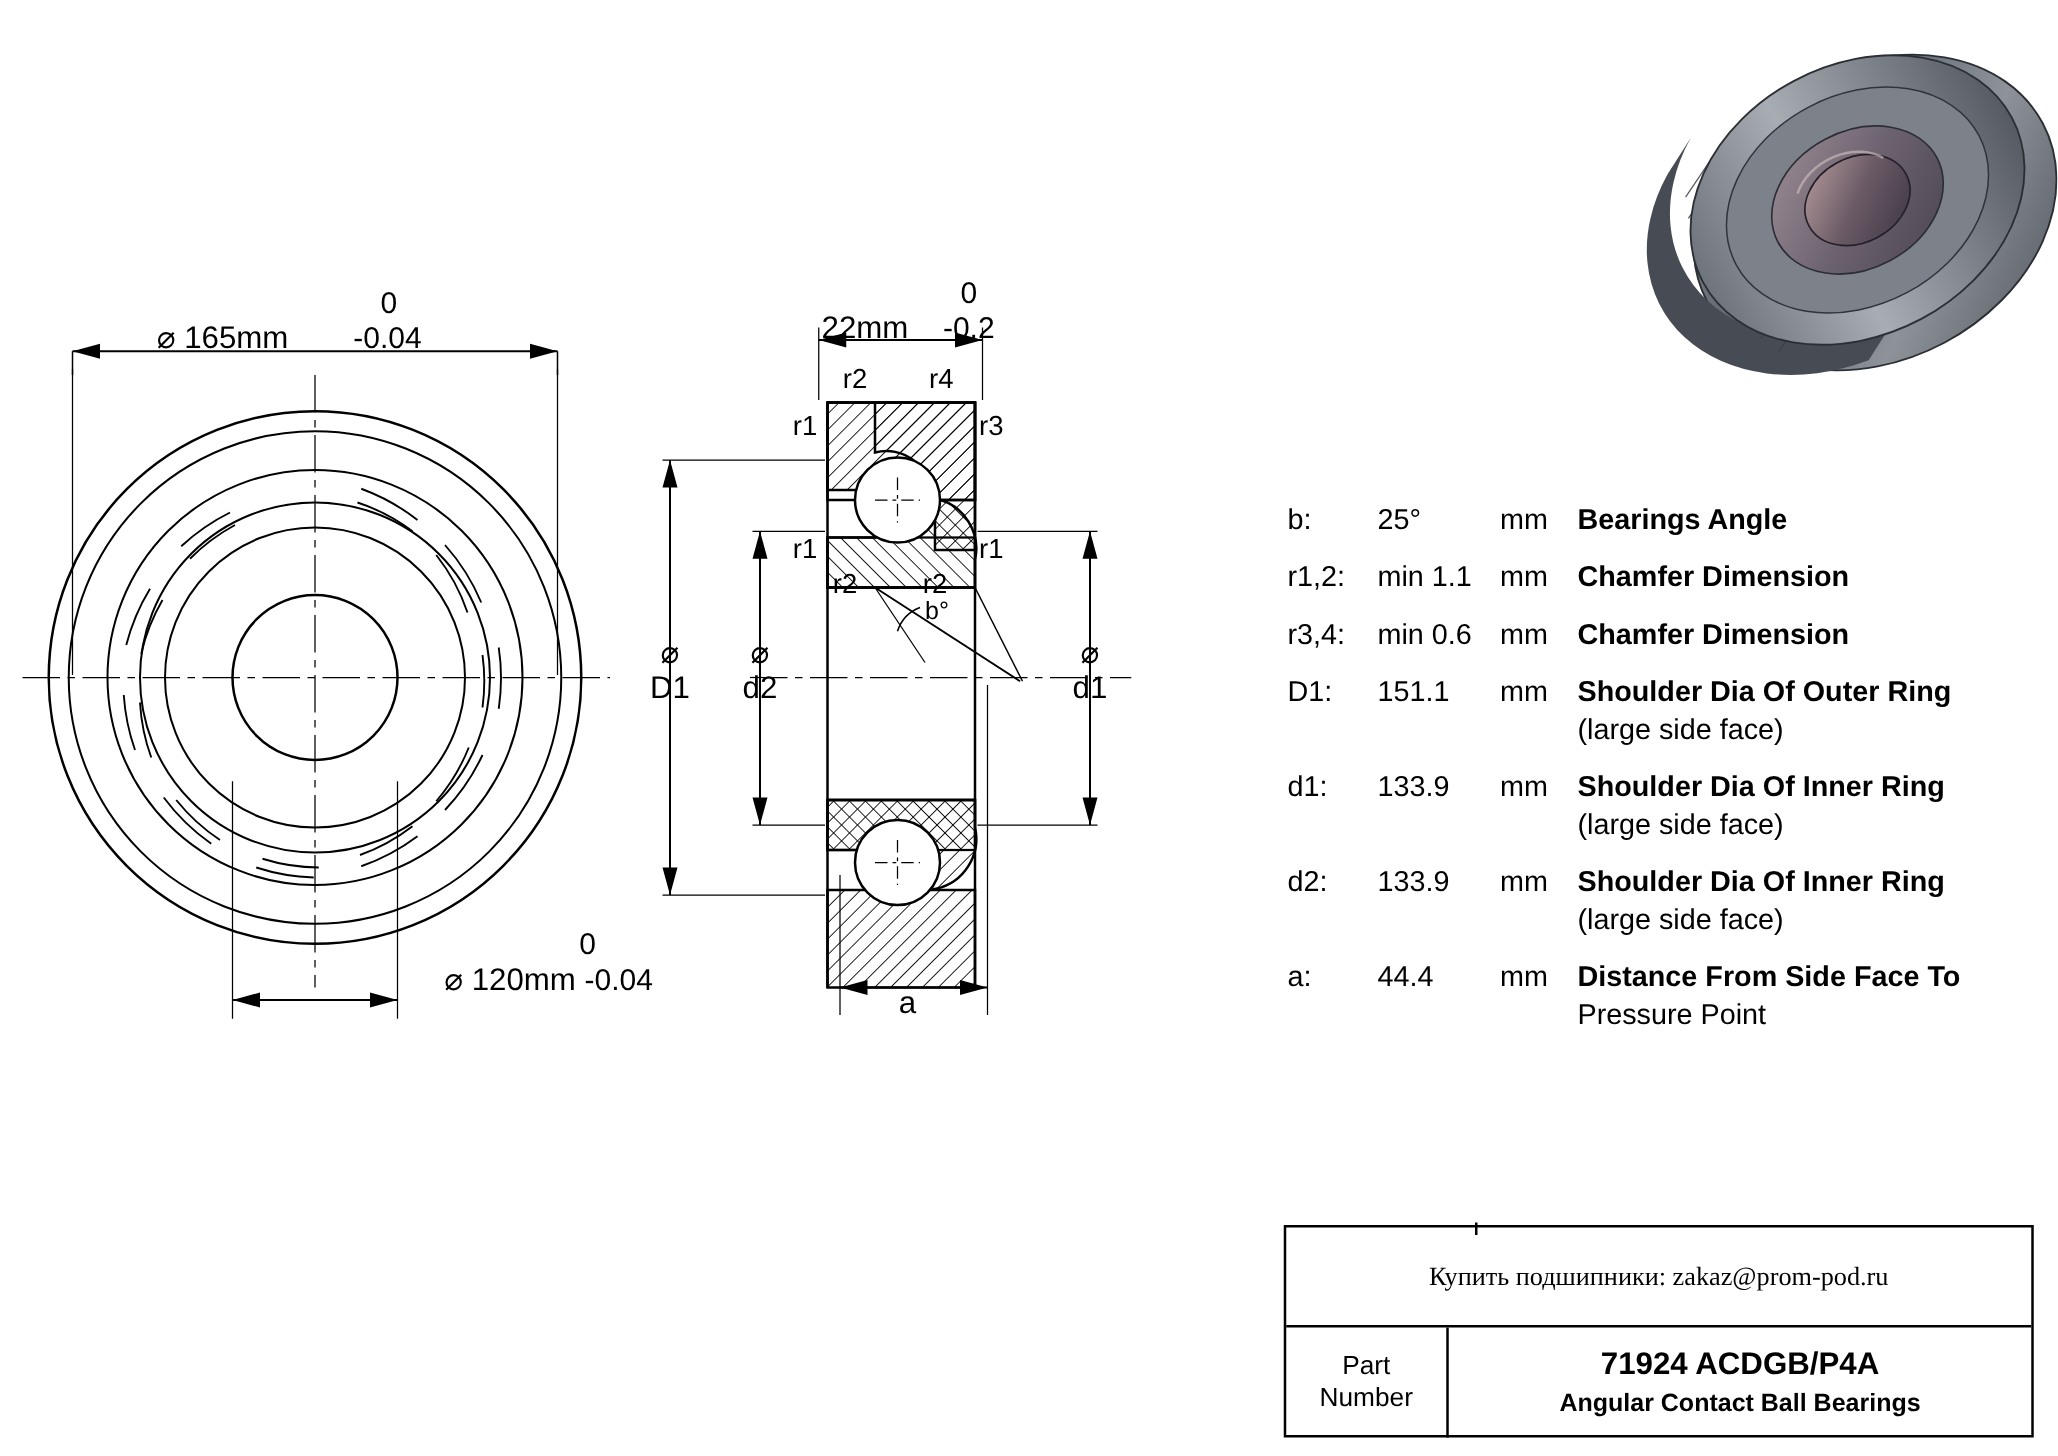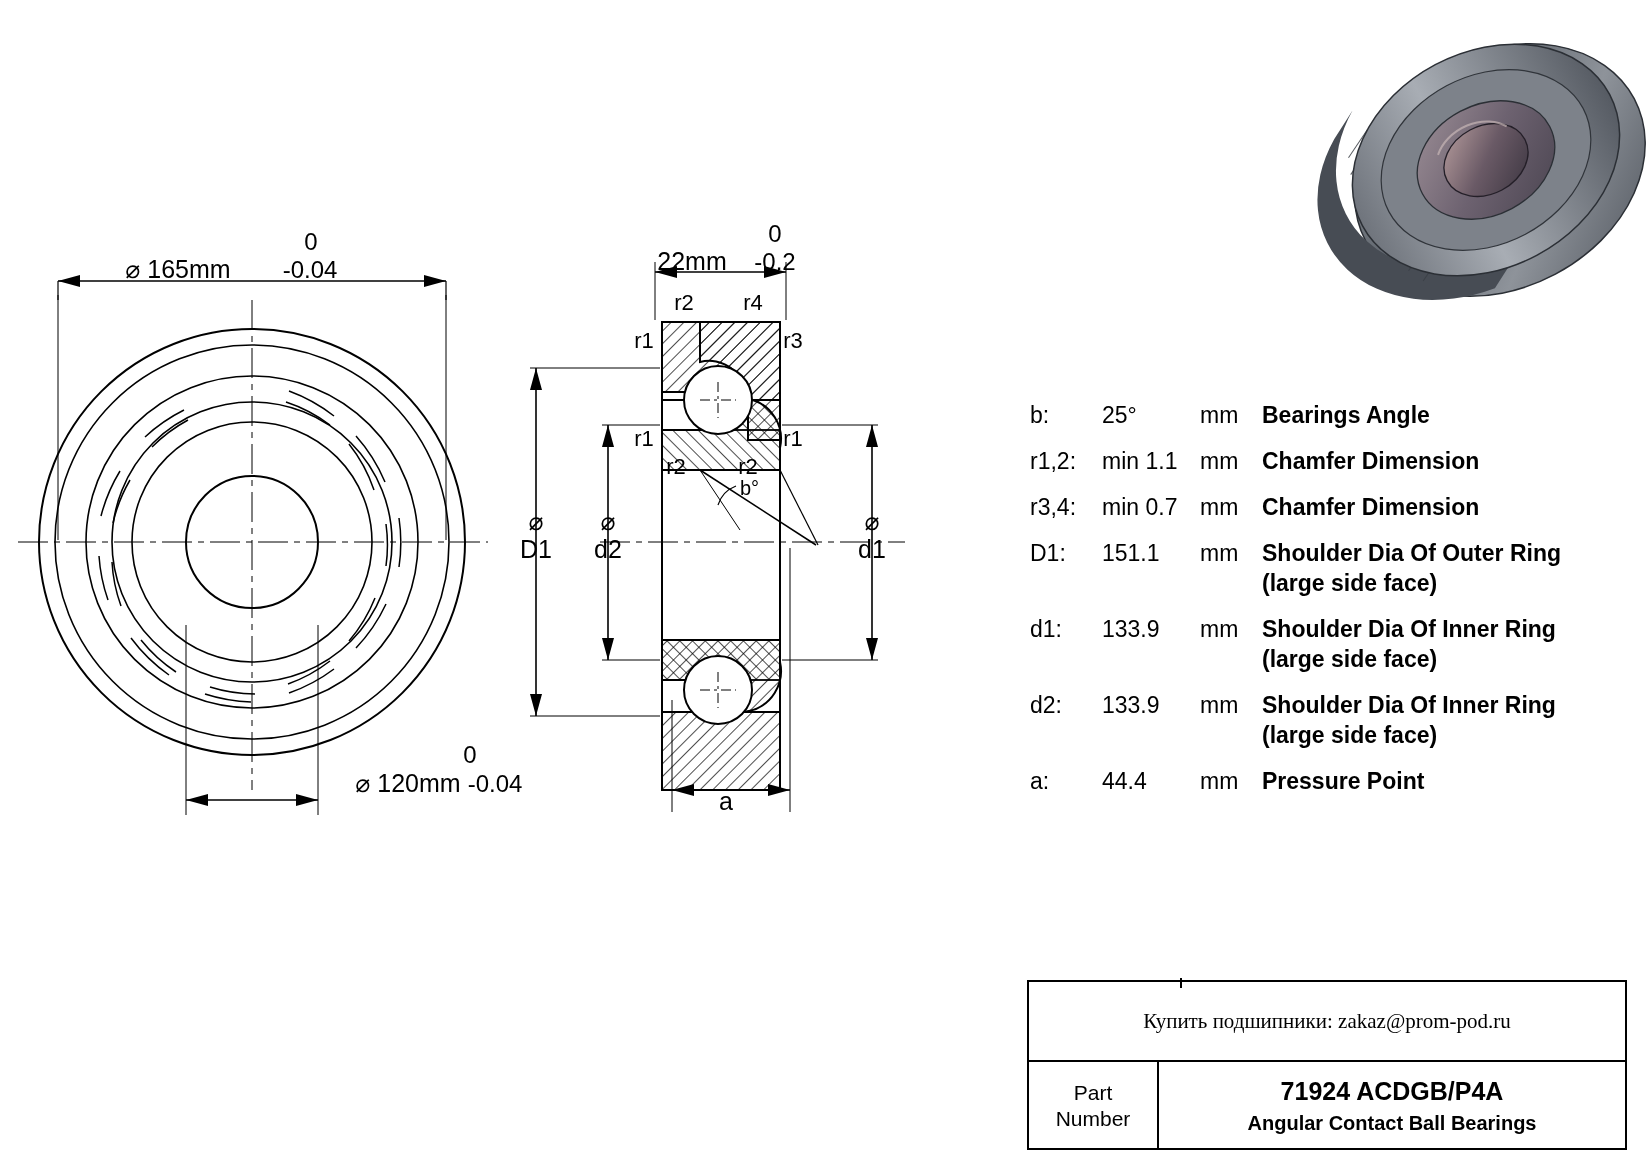--- a/index.html
+++ b/index.html
@@ -11,21 +11,21 @@
   .stage{position:absolute;left:0;top:0;width:1646px;height:1165px;}
   svg{display:block;}
   .spec-table{
     position:absolute;left:1030px;top:400px;width:600px;
   }
   .spec-row{display:flex;align-items:flex-start;margin-bottom:16px;}
   .spec-key{width:72px;font-size:23px;line-height:30px;white-space:nowrap;}
   .spec-val{width:98px;font-size:23px;line-height:30px;text-align:left;}
   .spec-unit{width:62px;font-size:23px;line-height:30px;}
   .spec-desc{font-size:23px;line-height:30px;font-weight:bold;flex:1;}
-  .spec-desc .sub{font-weight:bold;display:block;}
+  .spec-desc .sub{font-weight:normal;display:block;}
   .title-block{
     position:absolute;left:1027px;top:980px;width:600px;height:170px;
     border:2px solid #000;box-sizing:border-box;
   }
   .tb-top{
     height:78px;border-bottom:2px solid #000;
     display:flex;align-items:center;justify-content:center;
   }
   .tb-top span{font-size:21px;font-family:Liberation Serif, serif;}
   .tb-bottom{display:flex;height:88px;}
@@ -266,21 +266,21 @@
     <div class="spec-key">r1,2:</div>
     <div class="spec-val">min 1.1</div>
     <div class="spec-unit">mm</div>
     <div class="spec-desc">
       <span>Chamfer Dimension</span>
       <span class="sub"></span>
     </div>
   </div>
   <div class="spec-row">
     <div class="spec-key">r3,4:</div>
-    <div class="spec-val">min 0.7</div>
+    <div class="spec-val">min 0.6</div>
     <div class="spec-unit">mm</div>
     <div class="spec-desc">
       <span>Chamfer Dimension</span>
       <span class="sub"></span>
     </div>
   </div>
   <div class="spec-row">
     <div class="spec-key">D1:</div>
     <div class="spec-val">151.1</div>
     <div class="spec-unit">mm</div>
@@ -305,20 +305,21 @@
     <div class="spec-desc">
       <span>Shoulder Dia Of Inner Ring</span>
       <span class="sub">(large side face)</span>
     </div>
   </div>
   <div class="spec-row">
     <div class="spec-key">a:</div>
     <div class="spec-val">44.4</div>
     <div class="spec-unit">mm</div>
     <div class="spec-desc">
+      <span>Distance From Side Face To</span>
       <span class="sub">Pressure Point</span>
     </div>
   </div>
 </div>
 
 <div class="title-block">
   <div class="tb-top">
     <span>Купить подшипники: zakaz@prom-pod.ru</span>
   </div>
   <div class="tb-bottom">

